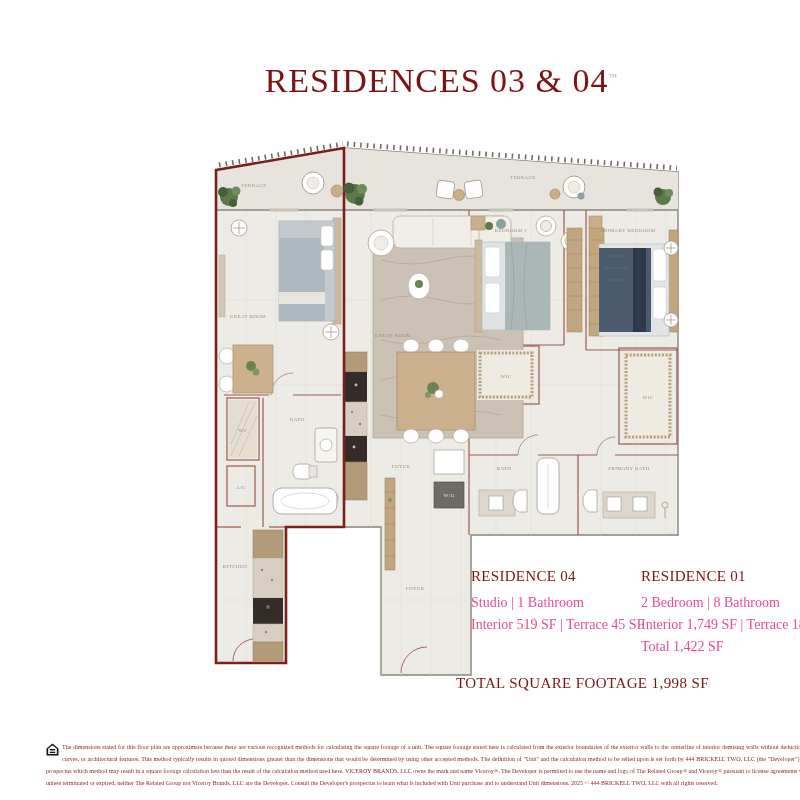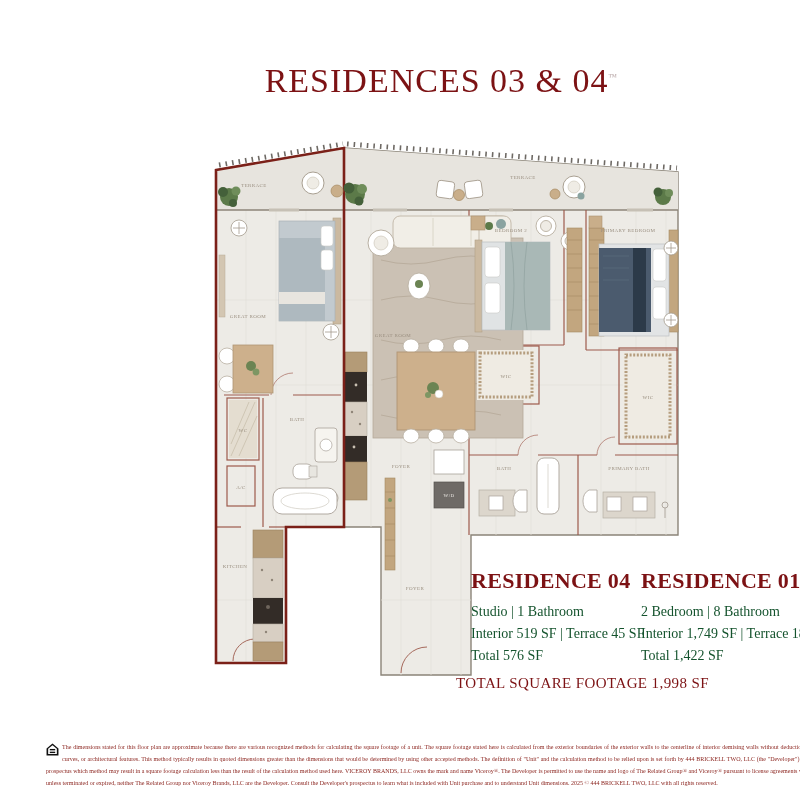--- a/index.html
+++ b/index.html
@@ -3,22 +3,22 @@
 <meta charset="utf-8">
 <style>
   html,body{margin:0;padding:0;background:#ffffff;}
   .page{position:relative;width:800px;height:800px;background:#ffffff;overflow:hidden;
         font-family:"Liberation Serif", serif;margin-left:41px;}
   .title{position:absolute;left:0;top:62px;width:800px;text-align:center;
          font-size:34px;letter-spacing:1px;color:#7c1214;font-weight:500;}
   .title sup{font-size:9px;color:#b9a7a7;letter-spacing:0;}
   .plan{position:absolute;left:150px;top:140px;width:500px;height:548px;}
   .resblock{position:absolute;width:170px;}
-  .resblock .rname{font-size:22px;color:#7c1214;font-weight:700;margin-bottom:7px;letter-spacing:.3px;}
-  .resblock .rline{font-size:14px;color:#14532d;line-height:22px;white-space:nowrap;}
+  .resblock .rname{font-size:15px;color:#7c1214;font-weight:400;margin-bottom:7px;letter-spacing:.3px;}
+  .resblock .rline{font-size:14px;color:#ec4899;line-height:22px;white-space:nowrap;}
   .res04{left:430px;top:568px;}
   .res03{left:600px;top:568px;}
   .totalline{position:absolute;left:415px;top:675px;width:350px;
              font-size:15px;color:#7c1214;letter-spacing:.4px;}
   .disclaimer{position:absolute;left:5px;top:742px;width:790px;
               font-size:6px;line-height:11.9px;color:#8c2620;text-align:justify;}
   .eho{float:left;width:13px;height:13px;margin:1px 3px 0 0;}
   .planlabel{font-family:"Liberation Serif",serif;}
 </style>
 </head>
@@ -326,21 +326,20 @@
       <text x="607" y="399">WIC</text>
       <text x="463" y="470">BATH</text>
       <text x="588" y="470">PRIMARY BATH</text>
     </g>
   </svg>
 
   <div class="resblock res04">
     <div class="rname">RESIDENCE 04</div>
     <div class="rline">Studio | 1 Bathroom</div>
     <div class="rline">Interior 519 SF | Terrace 45 SF</div>
-    <div class="rline">Total 576 SF</div>
   </div>
 
   <div class="resblock res03">
     <div class="rname">RESIDENCE 01</div>
     <div class="rline">2 Bedroom | 8 Bathroom</div>
     <div class="rline">Interior 1,749 SF | Terrace 187 SF</div>
     <div class="rline">Total 1,422 SF</div>
   </div>
 
   <div class="totalline">TOTAL SQUARE FOOTAGE 1,998 SF</div>

